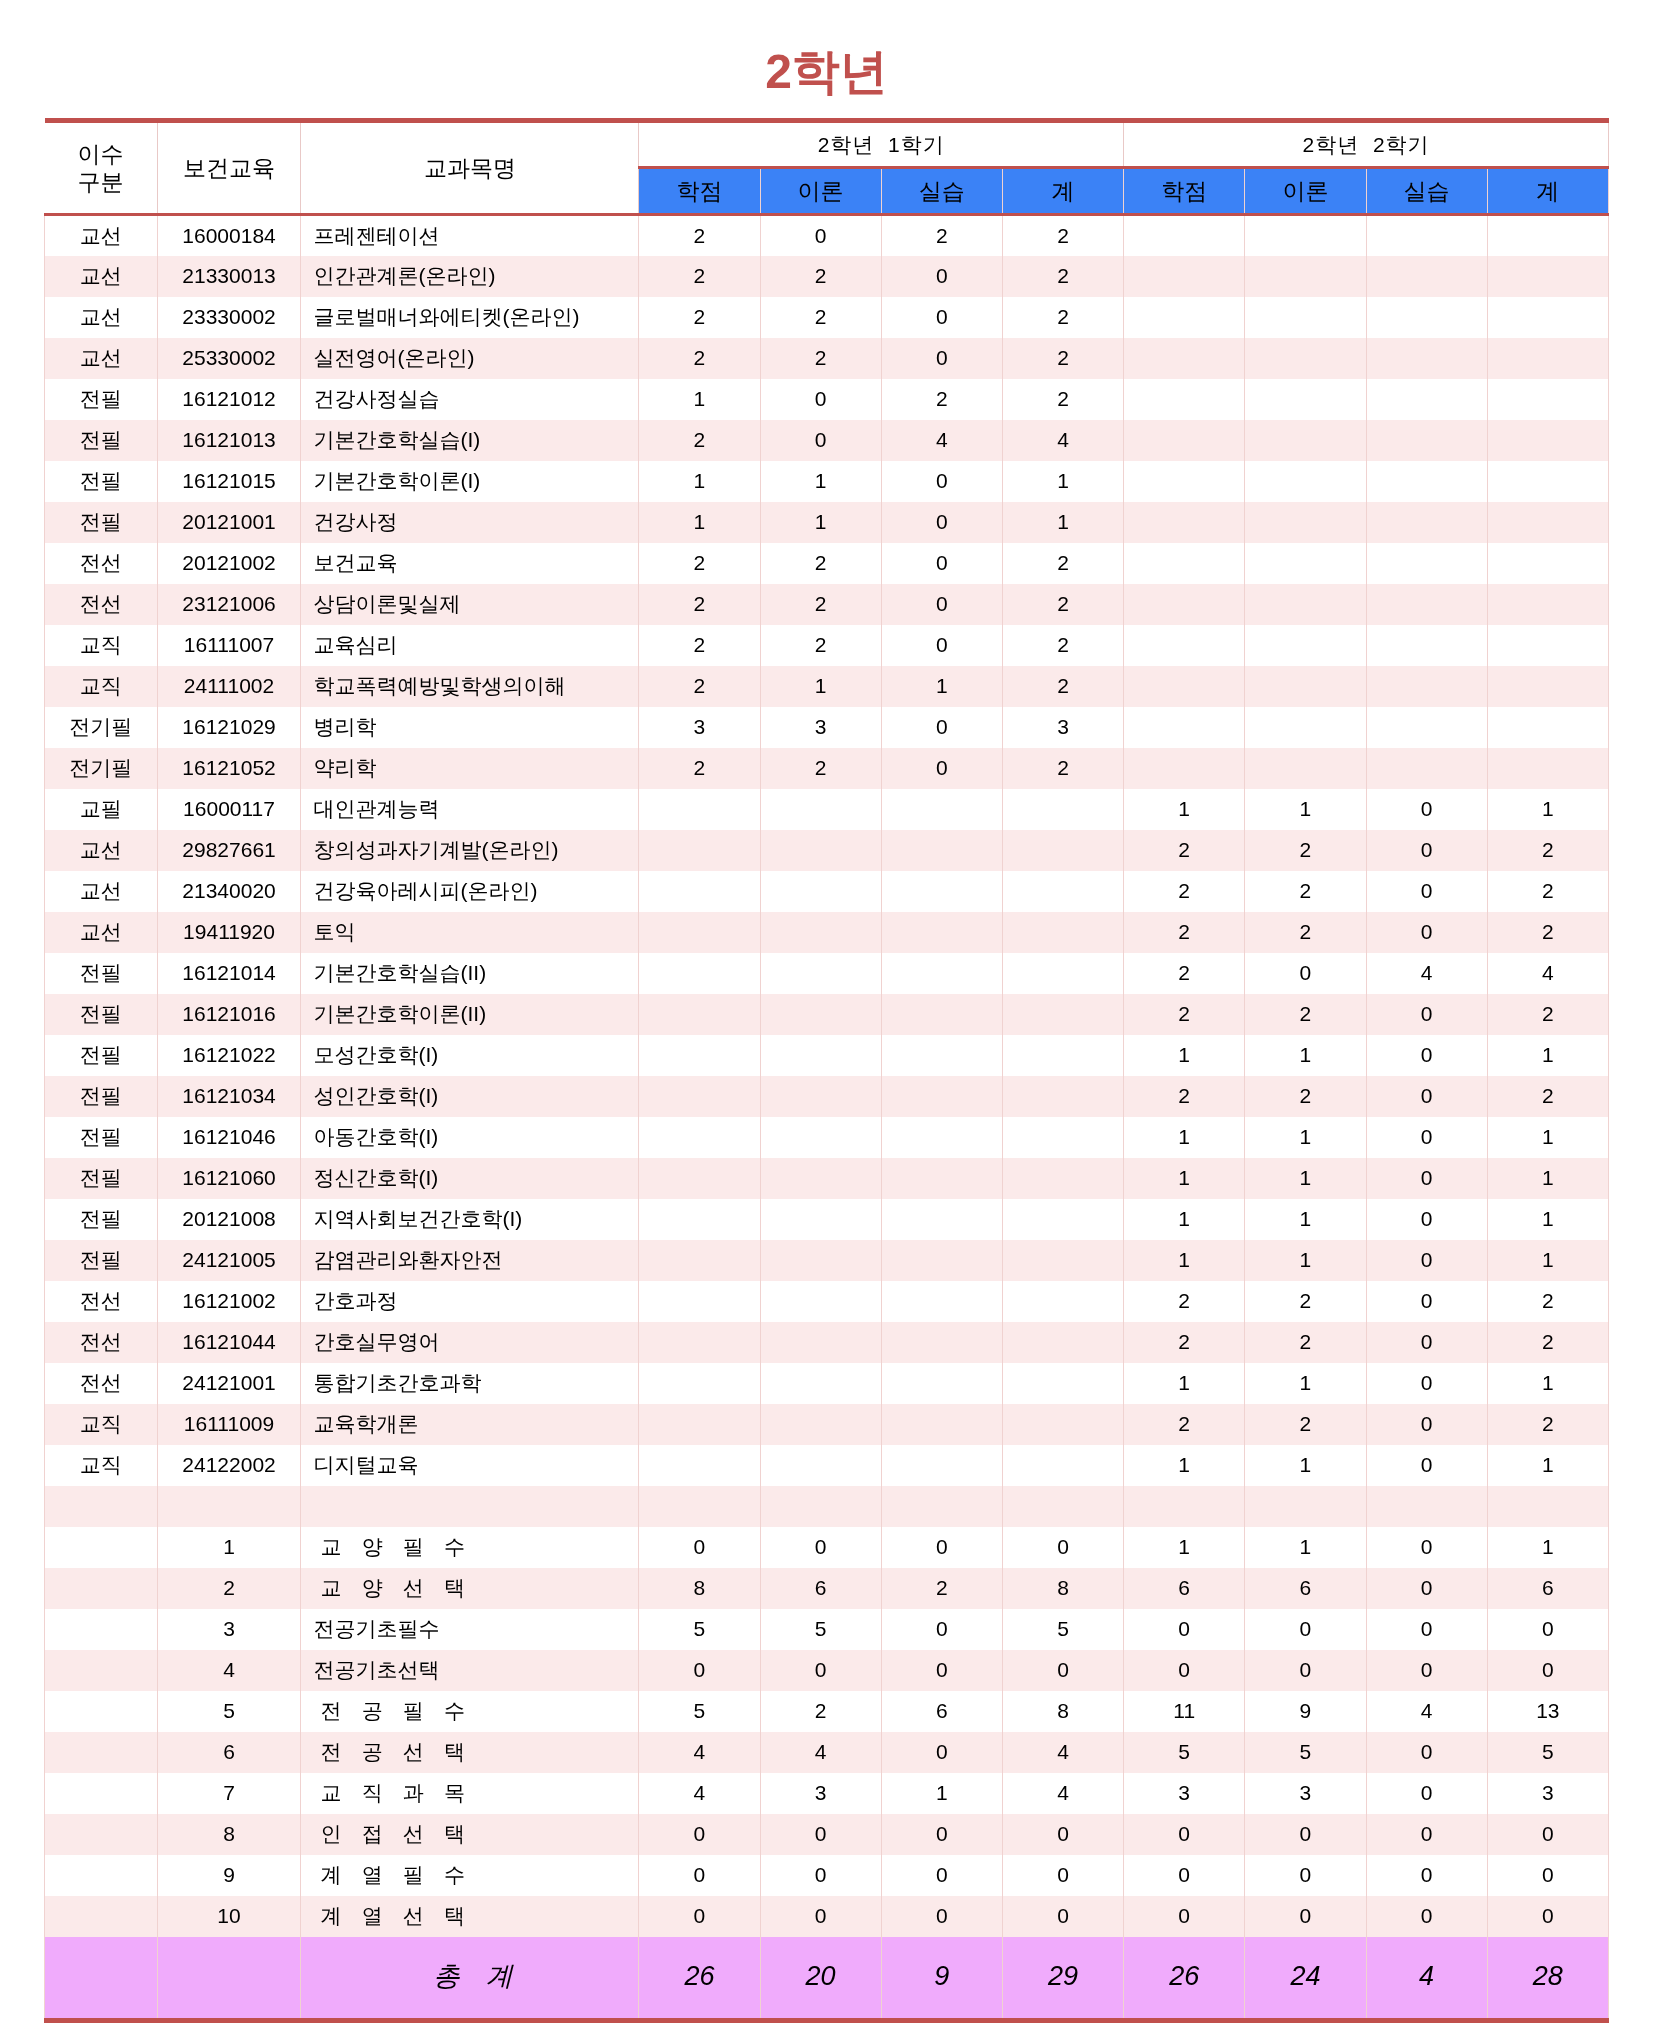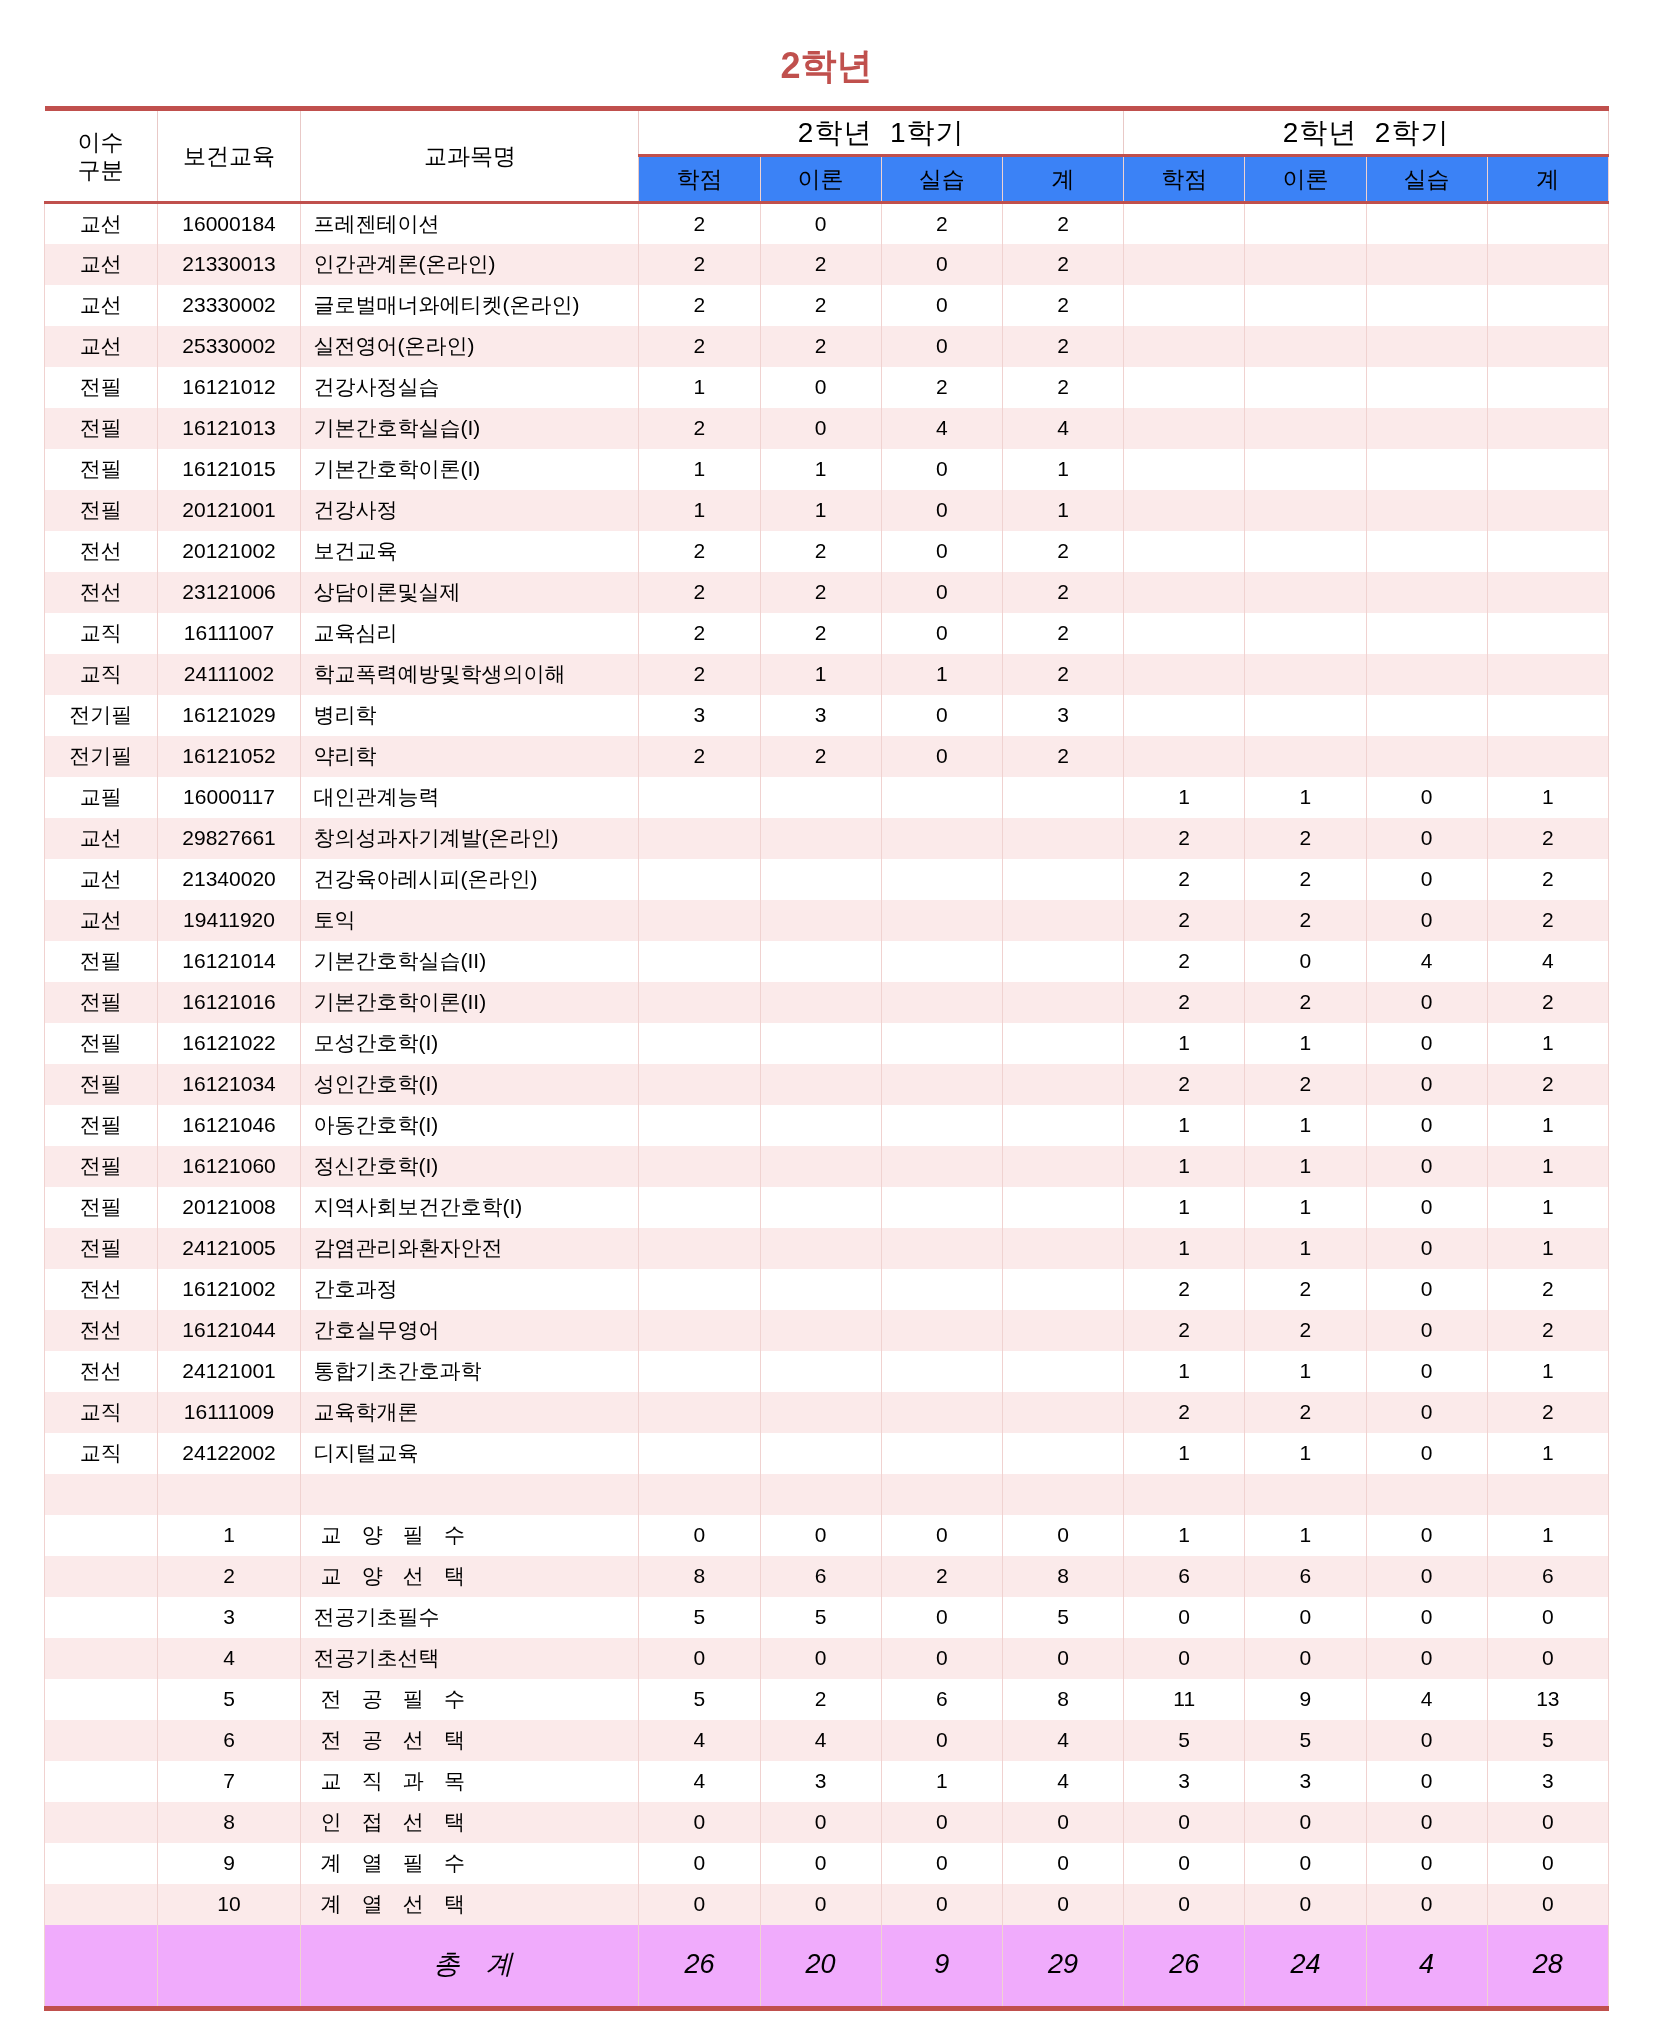--- a/index.html
+++ b/index.html
@@ -25,21 +25,21 @@
   }
 
   
   .title-bar {
     text-align: center;
     padding-top: 48px;
     padding-bottom: 22px;
   }
   .doc-title {
     display: inline-block;
-    font-size: 36px;
+    font-size: 48px;
     font-weight: 700;
     color: #c0504d;
     letter-spacing: 0px;
     line-height: 1;
     text-align: right;
   }
 
   
   .table-wrap {
     padding: 0 44px 0 44px;
@@ -68,21 +68,21 @@
     color: #000;
   }
   th.h-stub {
     font-size: 23px;
     line-height: 1.22;
     height: 94px;
     border-right: 1px solid #e9c9c7;
   }
   th.h-stub.last { border-right: 1px solid #e9c9c7; }
   th.h-sem {
-    font-size: 28px;
+    font-size: 21px;
     height: 47px;
     border-left: 1px solid #e9c9c7;
     border-right: 1px solid #e9c9c7;
     border-bottom: 3px solid #c0504d;
     letter-spacing: 1px;
     white-space: pre;
   }
   th.h-sub {
     font-size: 23px;
     height: 47px;

